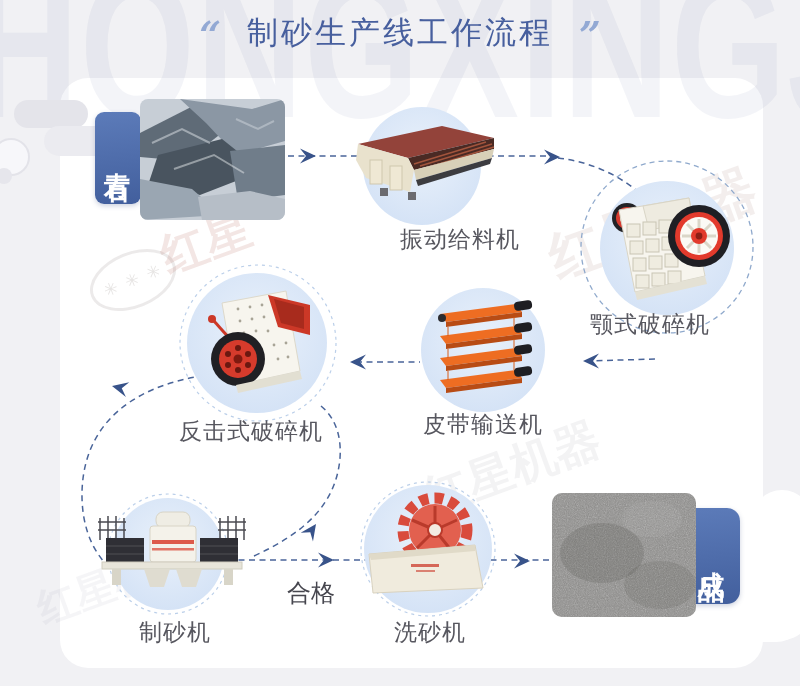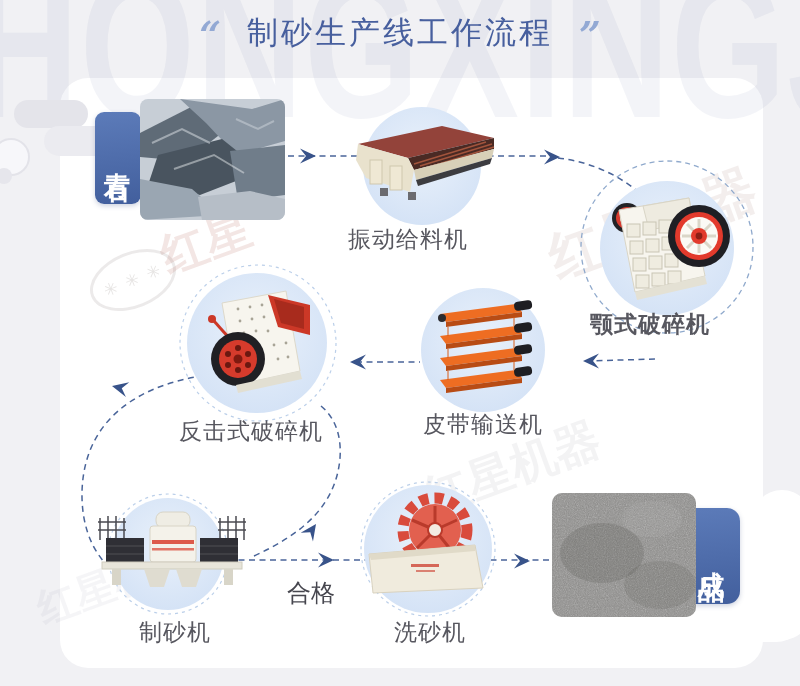--- a/index.html
+++ b/index.html
@@ -60,22 +60,22 @@
   .machine{position:absolute;z-index:5;}
   #m-feeder{left:350px;top:122px;}
   #m-jaw{left:601px;top:178px;}
   #m-belt{left:418px;top:294px;}
   #m-impact{left:194px;top:275px;}
   #m-sand{left:86px;top:500px;}
   #m-wash{left:363px;top:492px;}
 
   
   .nlabel{position:absolute;z-index:6;font-size:23px;color:#57575f;text-align:center;letter-spacing:1px;}
-  #l-feeder{left:328px;top:224px;width:160px;}
-  #l-jaw{left:570px;top:309px;width:160px;font-weight:bold;}
+  #l-feeder{left:360px;top:224px;width:160px;text-align:right;}
+  #l-jaw{left:570px;top:309px;width:160px;}
   #l-belt{left:403px;top:409px;width:160px;}
   #l-impact{left:170px;top:416px;width:162px;}
   #l-sand{left:95px;top:617px;width:160px;}
   #l-wash{left:350px;top:617px;width:160px;}
   .blabel{position:absolute;z-index:6;font-size:24px;color:#46464e;text-align:center;}
   #l-unq{left:252px;top:464px;width:110px;}
   #l-q{left:256px;top:577px;width:110px;font-family:Liberation Serif, serif;}
   #l-caption{left:536px;top:625px;width:180px;font-size:24px;color:#57575f;z-index:6;text-align:center;}
 
   

